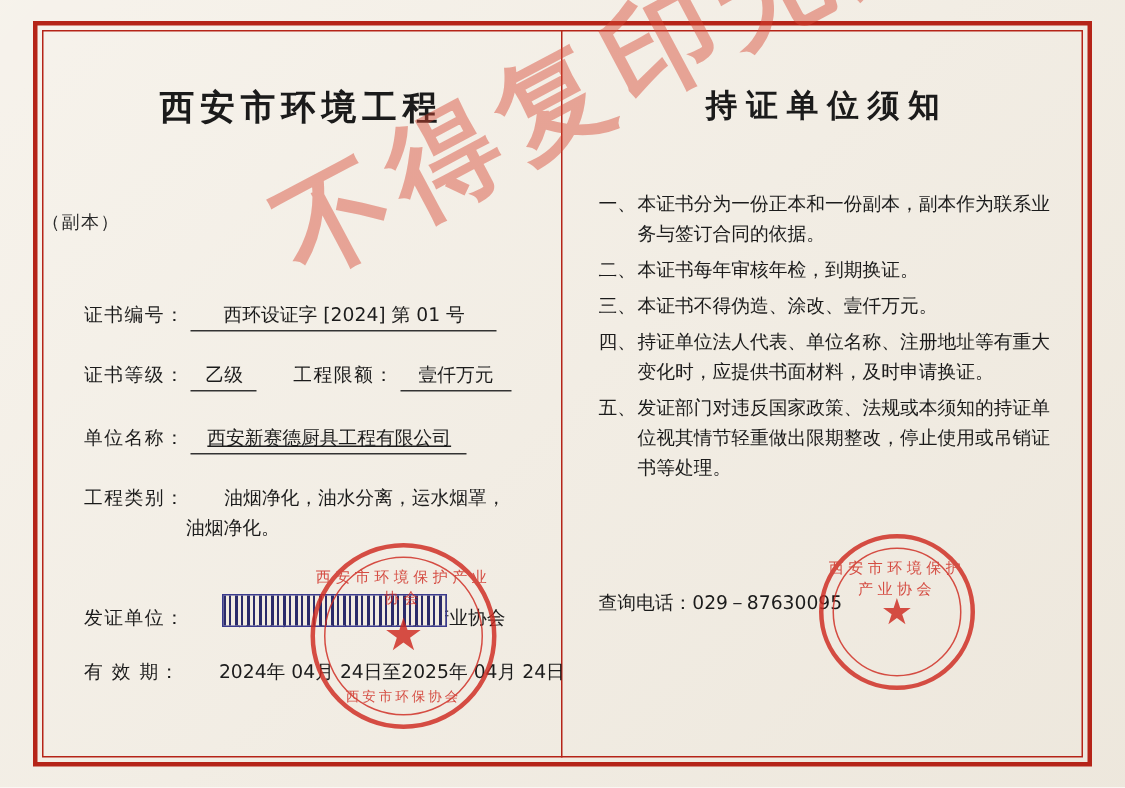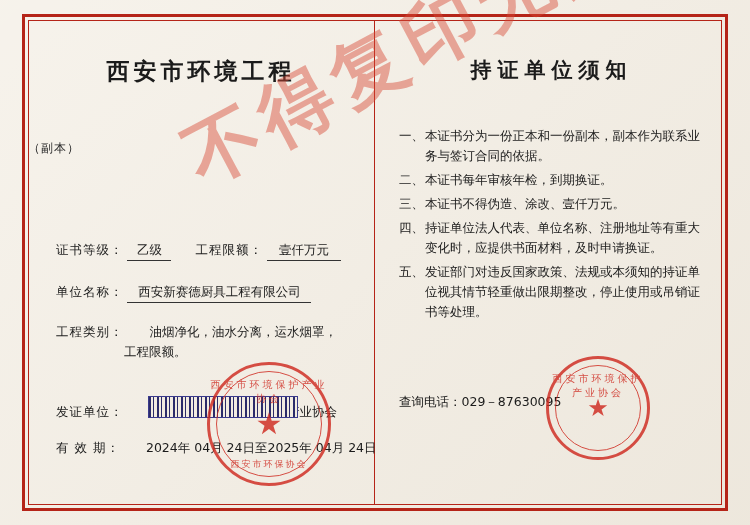--- a/index.html
+++ b/index.html
@@ -242,38 +242,42 @@
 
   <div class="frame-outer"></div>
   <div class="frame-inner"></div>
   <div class="divider"></div>
 
   <div class="col col-left">
 
     <div class="title-main">西安市环境工程</div>
     <div class="title-note">（副本）</div>
 
+    <div class="field" style="top:180px;">
+      <span class="label">证书编号：</span>
+      <span class="value" style="min-width:200px;">西环设证字 [2024] 第 01 号</span>
+    </div>
 
     <div class="field" style="top:220px;">
       <span class="label">证书等级：</span>
       <span class="value" style="min-width:40px;">乙级</span>
       <span class="label" style="margin-left:20px;">工程限额：</span>
       <span class="value" style="min-width:70px;">壹仟万元</span>
     </div>
 
     <div class="field" style="top:262px;">
       <span class="label">单位名称：</span>
-      <span class="value" style="min-width:180px;">西安新赛德厨具工程有限公司</span>
+      <span class="value" style="min-width:180px;text-decoration:underline;">西安新赛德厨具工程有限公司</span>
     </div>
 
     <div class="field" style="top:302px;">
       <span class="label">工程类别：</span>
       <span class="value plain">油烟净化，油水分离，运水烟罩，</span>
     </div>
-    <div class="wrapline" style="top:322px;">工程限额。</div>
+    <div class="wrapline" style="top:322px;">油烟净化。</div>
 
     <div class="field" style="top:382px;">
       <span class="label">发证单位：</span>
       <span class="value plain">（公章）西安市环境保护产业协会</span>
     </div>
 
     <div class="field" style="top:418px;">
       <span class="label">有 效 期：</span>
       <span class="value plain">2024年 04月 24日至2025年 04月 24日</span>
     </div>

